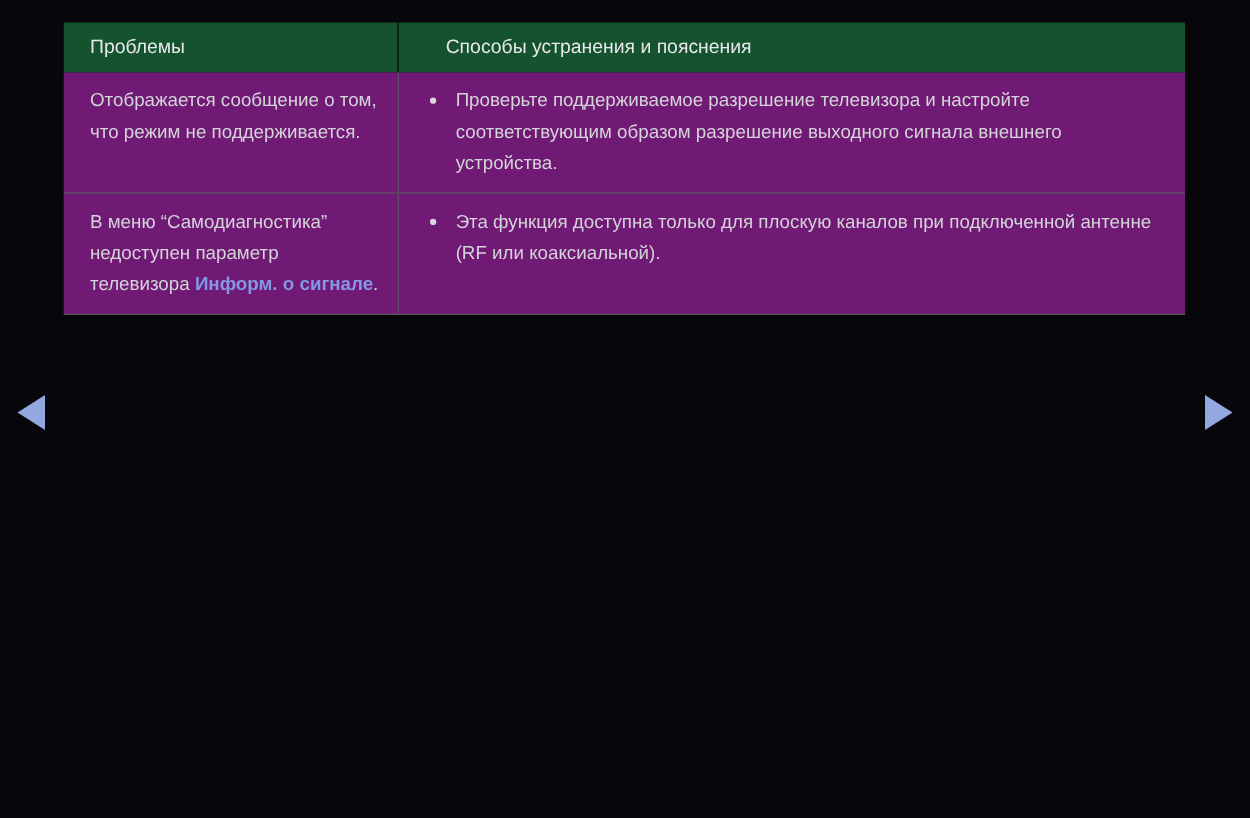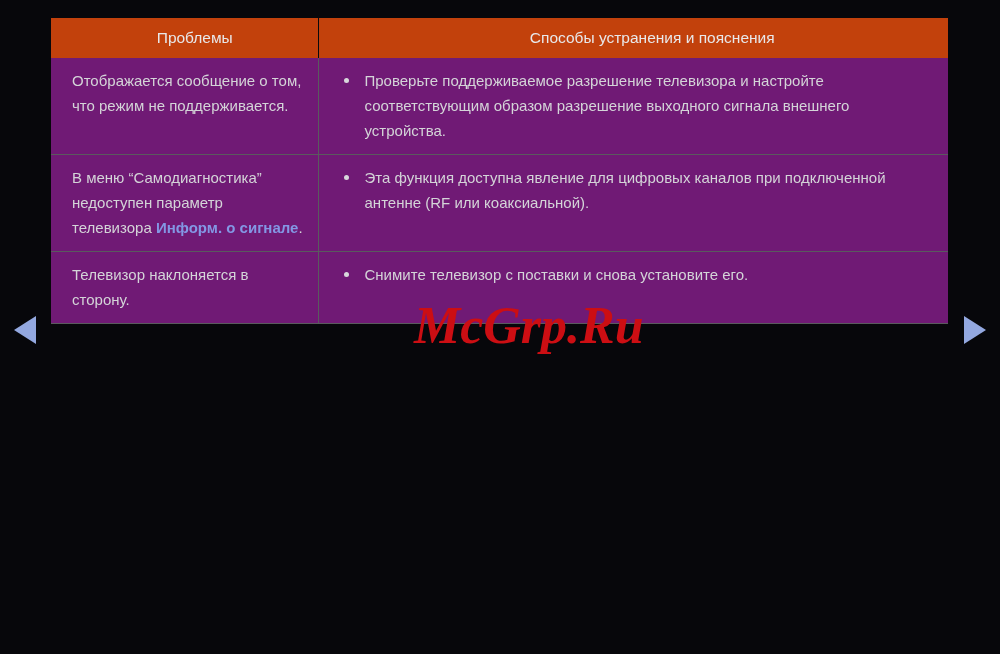--- a/index.html
+++ b/index.html
@@ -53,25 +53,25 @@
   }
   table.troubleshoot {
     width: 100%;
     border-collapse: collapse;
     table-layout: fixed;
   }
   table.troubleshoot col.c-problem { width: 267px; }
   table.troubleshoot col.c-solution { width: 630px; }
 
   thead th {
-    background: #c2410c;
+    background: #14532d;
     color: #e8e8ea;
     font-weight: normal;
     font-size: 15.5px;
-    text-align: center;
+    text-align: left;
     padding: 11px 0 11px 21px;
     height: 18px;
     vertical-align: middle;
     border: none;
   }
   thead th.th-solution {
     border-left: 1px solid #0a0a0d;
     padding-left: 38px;
   }
 
@@ -173,32 +173,23 @@
             <td class="cell-solution">
               <ul class="bullets">
                 <li>Проверьте поддерживаемое разрешение телевизора и настройте соответствующим образом разрешение выходного сигнала внешнего устройства.</li>
               </ul>
             </td>
           </tr>
           <tr>
             <td class="cell-problem">В меню “Самодиагностика” недоступен параметр телевизора <span class="kw">Информ. о сигнале</span>.</td>
             <td class="cell-solution">
               <ul class="bullets">
-                <li>Эта функция доступна явление для цифровых каналов при подключенной антенне (RF или коаксиальной).</li>
-              </ul>
-            </td>
-          </tr>
-          <tr>
-            <td class="cell-problem">Телевизор наклоняется в сторону.</td>
-            <td class="cell-solution">
-              <ul class="bullets">
-                <li>Снимите телевизор с поставки и снова установите его.</li>
+                <li>Эта функция доступна только для плоскую каналов при подключенной антенне (RF или коаксиальной).</li>
               </ul>
             </td>
           </tr>
         </tbody>
     </table>
   </div>
 
-  <div id="watermark">McGrp.Ru</div>
 
 
 </div>
 
 </body></html>

